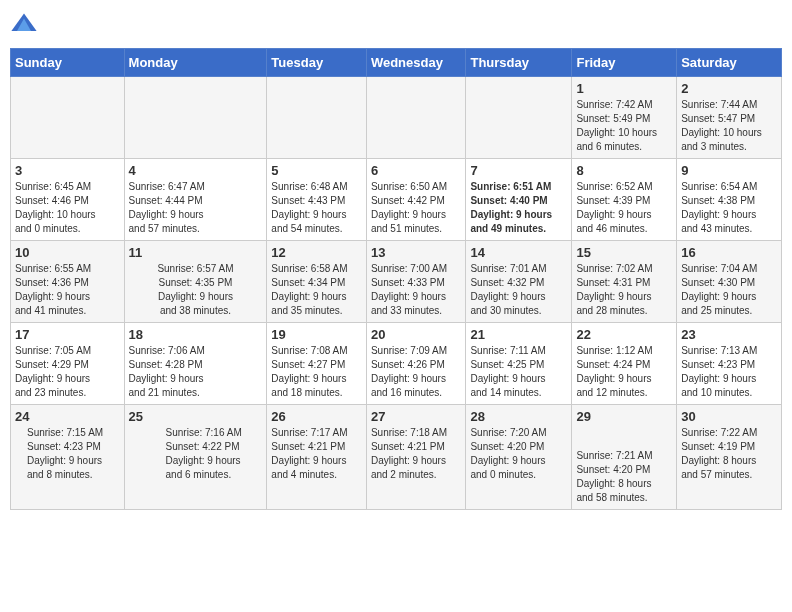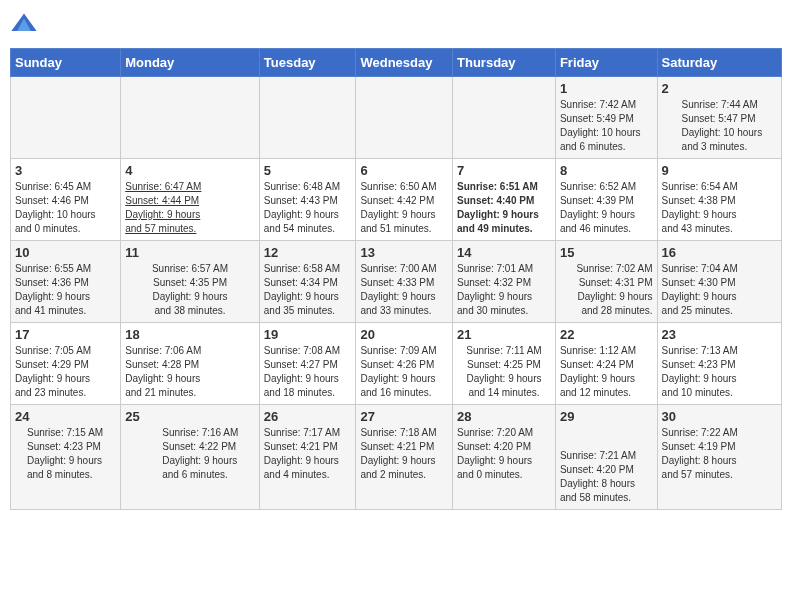--- a/index.html
+++ b/index.html
@@ -137,37 +137,37 @@
         <td class="empty-cell"></td>
         <td>
           <span class="day-number">1</span>
           <div class="day-info" style="white-space: pre-line;">Sunrise: 7:42 AM
 Sunset: 5:49 PM
 Daylight: 10 hours
 and 6 minutes.</div>
         </td>
         <td>
           <span class="day-number">2</span>
-          <div class="day-info" style="white-space: pre-line; margin-left: 20px;">Sunrise: 7:44 AM
+          <div class="day-info" style="white-space: pre-line;">Sunrise: 7:44 AM
 Sunset: 5:47 PM
 Daylight: 10 hours
 and 3 minutes.</div>
         </td>
       </tr>
       <tr>
         <td>
           <span class="day-number">3</span>
           <div class="day-info" style="white-space: pre-line;">Sunrise: 6:45 AM
 Sunset: 4:46 PM
 Daylight: 10 hours
 and 0 minutes.</div>
         </td>
         <td>
           <span class="day-number">4</span>
-          <div class="day-info" style="white-space: pre-line; text-decoration: underline;">Sunrise: 6:47 AM
+          <div class="day-info" style="white-space: pre-line;">Sunrise: 6:47 AM
 Sunset: 4:44 PM
 Daylight: 9 hours
 and 57 minutes.</div>
         </td>
         <td>
           <span class="day-number">5</span>
           <div class="day-info" style="white-space: pre-line;">Sunrise: 6:48 AM
 Sunset: 4:43 PM
 Daylight: 9 hours
 and 54 minutes.</div>
@@ -232,21 +232,21 @@
         </td>
         <td>
           <span class="day-number">14</span>
           <div class="day-info" style="white-space: pre-line;">Sunrise: 7:01 AM
 Sunset: 4:32 PM
 Daylight: 9 hours
 and 30 minutes.</div>
         </td>
         <td>
           <span class="day-number">15</span>
-          <div class="day-info" style="white-space: pre-line; text-align: right;">Sunrise: 7:02 AM
+          <div class="day-info" style="white-space: pre-line;">Sunrise: 7:02 AM
 Sunset: 4:31 PM
 Daylight: 9 hours
 and 28 minutes.</div>
         </td>
         <td>
           <span class="day-number">16</span>
           <div class="day-info" style="white-space: pre-line;">Sunrise: 7:04 AM
 Sunset: 4:30 PM
 Daylight: 9 hours
 and 25 minutes.</div>
@@ -276,21 +276,21 @@
         </td>
         <td>
           <span class="day-number">20</span>
           <div class="day-info" style="white-space: pre-line;">Sunrise: 7:09 AM
 Sunset: 4:26 PM
 Daylight: 9 hours
 and 16 minutes.</div>
         </td>
         <td>
           <span class="day-number">21</span>
-          <div class="day-info" style="white-space: pre-line; text-align: center;">Sunrise: 7:11 AM
+          <div class="day-info" style="white-space: pre-line;">Sunrise: 7:11 AM
 Sunset: 4:25 PM
 Daylight: 9 hours
 and 14 minutes.</div>
         </td>
         <td>
           <span class="day-number">22</span>
           <div class="day-info" style="white-space: pre-line;">Sunrise: 1:12 AM
 Sunset: 4:24 PM
 Daylight: 9 hours
 and 12 minutes.</div>

